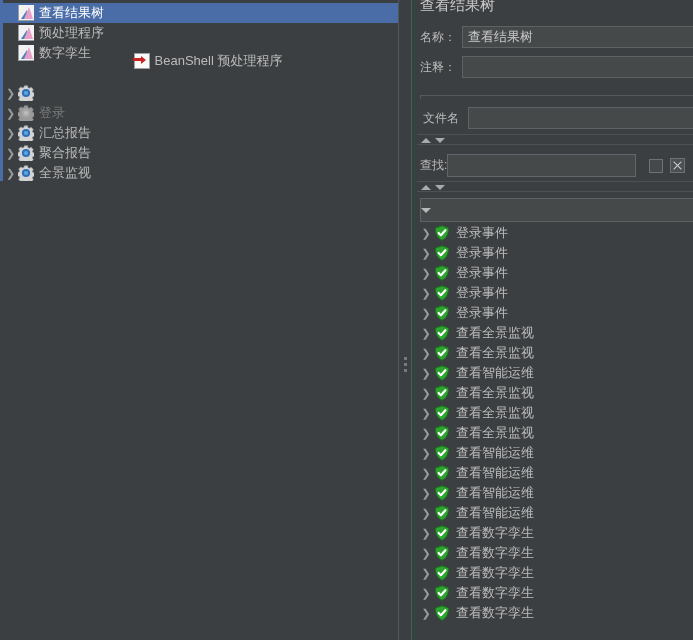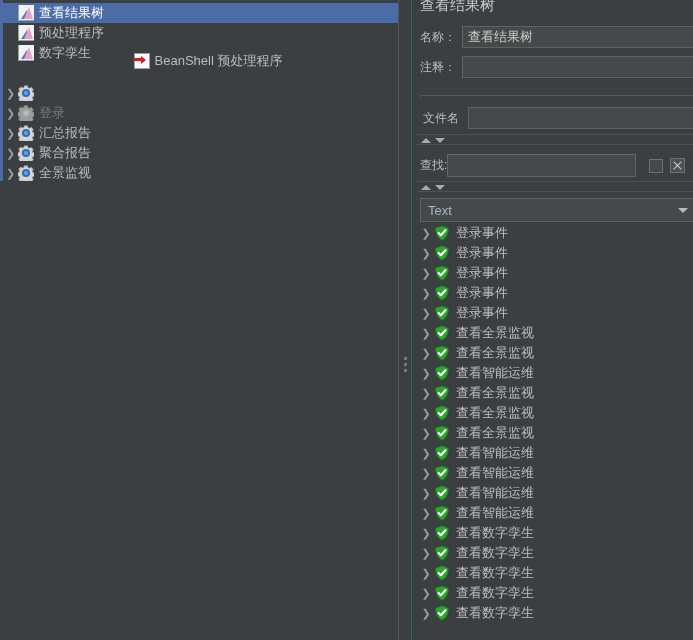--- a/index.html
+++ b/index.html
@@ -446,21 +446,20 @@
       <span id="search-checkbox"></span>
       <span id="search-clear-btn"></span>
     </div>
 
     <div class="arrow-strip" style="top:181px;">
       <span class="tri up"></span>
       <span class="tri down"></span>
     </div>
 
     <div id="render-combo">
-      <span id="render-combo-text">Text</span>
       <span id="render-combo-arrow"></span>
     </div>
 
     <div id="results-tree">
         <div class="res-row">
           <span class="res-twisty">❯</span>
           <span class="res-icon">
             <svg width="16" height="16" viewBox="0 0 16 16">
               <path d="M8 0.8 L14.6 3.1 C14.6 9.2 12 13.6 8 15.3 C4 13.6 1.4 9.2 1.4 3.1 Z" fill="#2fa32f" stroke="#18721c" stroke-width="1"></path>
               <path d="M4.6 7.9 L6.9 10.3 L11.4 5.2" fill="none" stroke="#ffffff" stroke-width="2.1" stroke-linecap="round" stroke-linejoin="round"></path>

